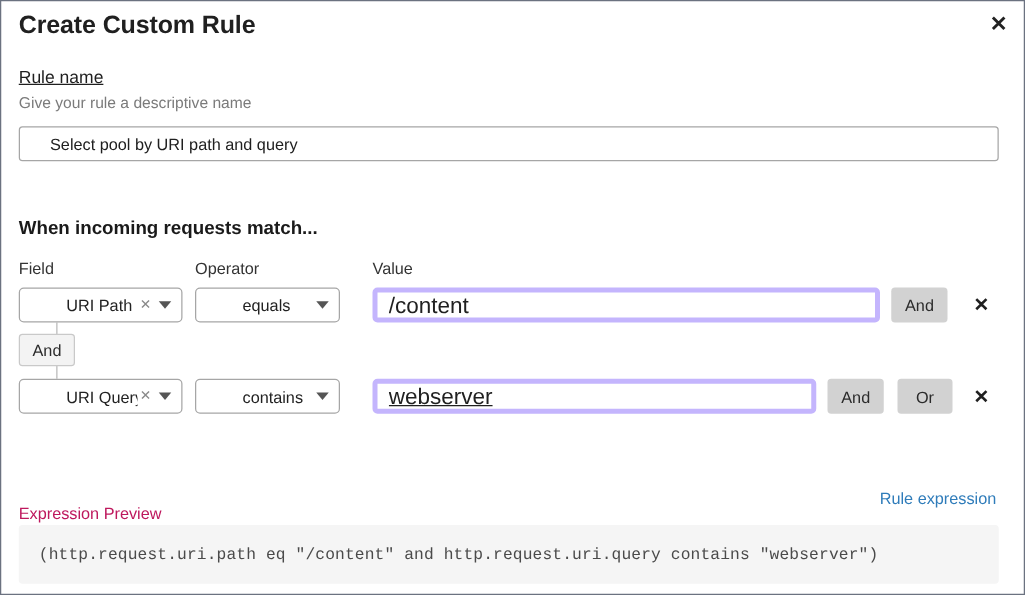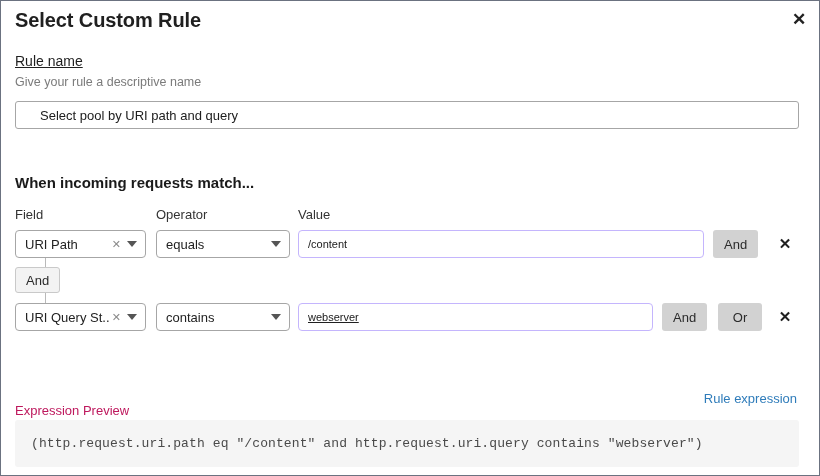--- a/index.html
+++ b/index.html
@@ -116,28 +116,29 @@
     height: 28px;
     border: 1px solid #a6a6a6;
     border-radius: 4px;
     background: #ffffff;
     display: flex;
     align-items: center;
     padding: 0 6px 0 9px;
     cursor: pointer;
   }
   .select-field    { left: 14px;  width: 131px; }
-  .select-operator { left: 155px; width: 134px; }
+  .select-operator { left: 155px; width: 116px; }
 
   .select-text {
     flex: 1 1 auto;
     font-size: 13px;
     color: #222222;
     white-space: nowrap;
     overflow: hidden;
+    margin-left: 28px;
   }
   .clear-x {
     flex: 0 0 auto;
     font-size: 11px;
     color: #8a8a8a;
     padding: 0 6px 0 2px;
     cursor: pointer;
     line-height: 1;
   }
   .caret {
@@ -148,25 +149,25 @@
     border-right: 5px solid transparent;
     border-top: 6px solid #555555;
     margin-right: 2px;
   }
 
   .value-input {
     position: absolute;
     left: 297px;
     height: 28px;
     box-sizing: border-box;
-    border: 1px solid #c4b5fd;
+    border: 4px solid #c4b5fd;
     border-radius: 4px;
     background: #ffffff;
     font-family: "Liberation Sans", sans-serif;
-    font-size: 11px;
+    font-size: 18px;
     color: #202020;
     padding: 0 9px;
     outline: none;
   }
   #value-input-0 { width: 406px; }
   #value-input-1 { width: 355px; text-decoration: underline; }
 
   .logic-btn {
     position: absolute;
     box-sizing: border-box;
@@ -264,21 +265,21 @@
     color: #4a4a4a;
     white-space: pre;
     letter-spacing: 0.1px;
   }
 </style>
 </head>
 <body>
 
 <div id="page">
 
-  <div class="modal-title">Select Custom Rule</div>
+  <div class="modal-title">Create Custom Rule</div>
   <div class="close-btn">✕</div>
 
   <div class="section-label" id="rule-name-label">Rule name</div>
   <div id="rule-name-help">Give your rule a descriptive name</div>
   <input id="rule-name-input" type="text" value="Select pool by URI path and query" style="">
 
   <div id="match-heading">When incoming requests match...</div>
 
   <div class="col-head" id="col-head-field">Field</div>
   <div class="col-head" id="col-head-operator">Operator</div>

